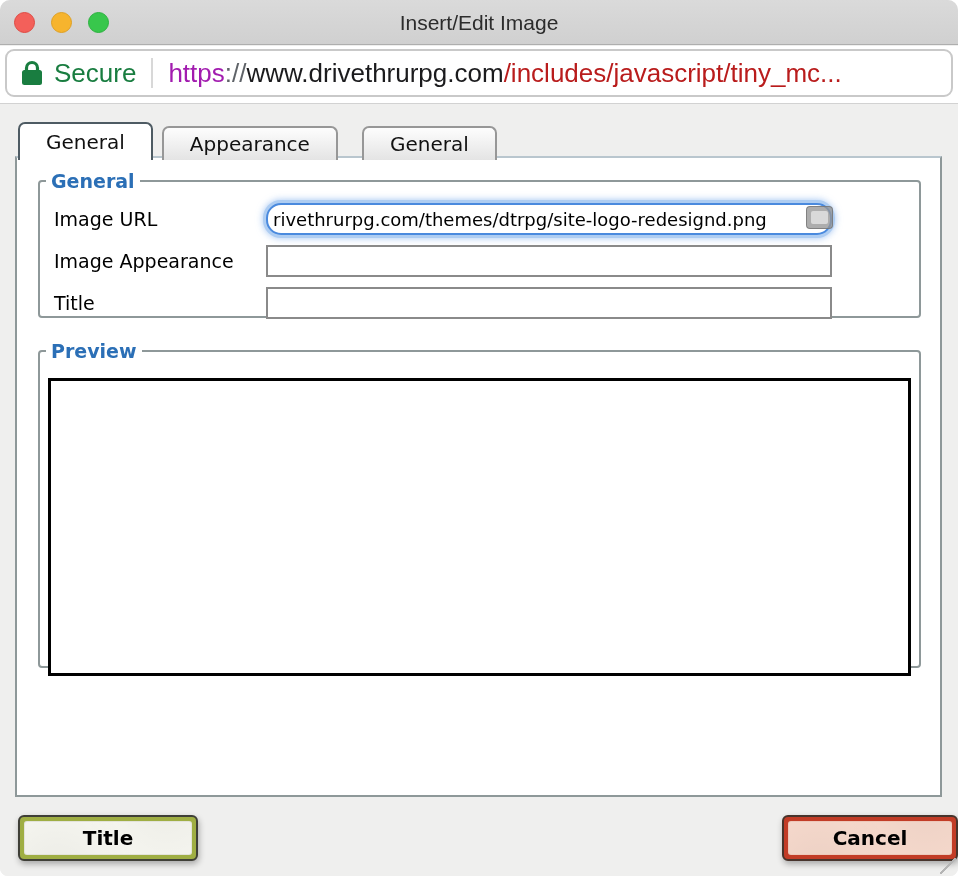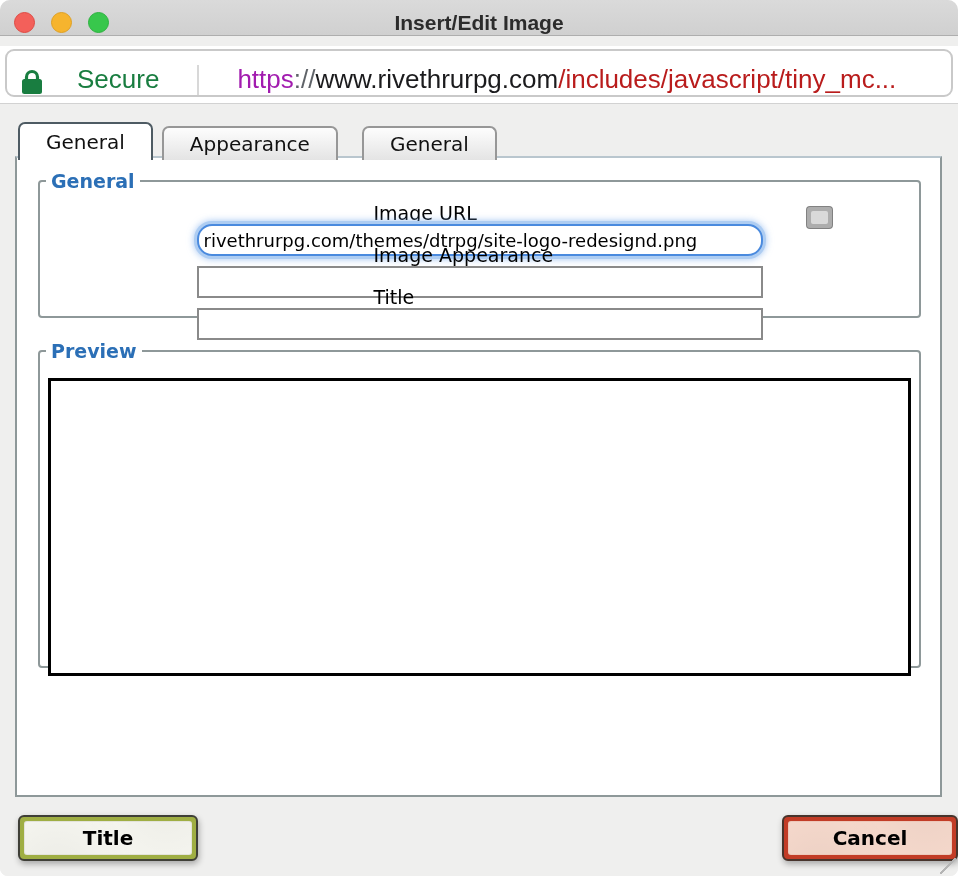--- a/index.html
+++ b/index.html
@@ -6,47 +6,46 @@
   html,body { width:958px; height:876px; }
   body { font-family:"DejaVu Sans", sans-serif; background:#ffffff; }
 
   .window {
     position:relative; width:958px; height:876px;
     background:#efefee; border-radius:10px 10px 8px 8px; overflow:hidden;
   }
 
   
   .titlebar {
-    position:absolute; top:0; left:0; right:0; height:36px;
+    position:absolute; top:0; left:0; right:0; height:45px;
     background:linear-gradient(#dadada,#d0d0d0);
     border-bottom:1px solid #aeaeae;
-    font-weight:bold;
   }
   .traffic-lights { position:absolute; left:14px; top:12px; display:flex; gap:16px; }
   .light { width:21px; height:21px; border-radius:50%; }
   .light.red    { background:#f3605a; border:1px solid #df4a43; }
   .light.yellow { background:#f6b42e; border:1px solid #dfa023; }
   .light.green  { background:#38c74c; border:1px solid #2cb23f; }
   .window-title {
     position:absolute; left:0; right:0; top:0; height:45px;
     display:flex; align-items:center; justify-content:center;
     font-family:"Liberation Sans", sans-serif; font-size:21px; color:#2c2c2c;
   }
 
   
   .urlstrip {
     position:absolute; top:46px; left:0; right:0; height:58px;
     background:#ffffff; border-bottom:1px solid #d2d2d2;
   }
   .urlbox {
     position:absolute; left:5px; right:5px; top:3px; bottom:6px;
     background:#fff; border:2px solid #c9c9c9; border-radius:9px;
-    display:flex; align-items:flex-end; padding:0 14px;
+    display:flex; align-items:center; padding:0 14px;
     font-family:"Liberation Sans", sans-serif; font-size:26px;
-    white-space:nowrap; overflow:hidden;gap:23px;
+    white-space:nowrap; overflow:hidden;
   }
   .lock { width:22px; height:26px; flex:none; }
   .secure-label { color:#197d40; margin-left:11px; }
   .url-sep { width:2px; height:30px; background:#d8d8d8; margin:0 15px; flex:none; }
   .u-scheme { color:#a21caf; }
   .u-slashes { color:#5f6368; }
   .u-domain { color:#1b1b1d; }
   .u-path { color:#b91c1c; }
 
   
@@ -78,21 +77,21 @@
     position:absolute; left:21px; right:19px;
     border:2px solid #8e9899; border-radius:4px;
   }
   legend {
     font-size:19px; font-weight:bold; color:#2b6fb6;
     padding:0 5px; margin-left:6px;
   }
   .fs-general { top:12px; height:148px; padding-top:10px; }
   .fs-preview { top:182px; height:328px; }
 
-  .field-row { display:flex; align-items:center; margin:0 14px 8px 14px; height:34px; position:relative;flex-direction:column; }
+  .field-row { display:flex; align-items:center; margin:0 14px 8px 14px; height:34px; position:relative; }
   .field-label { width:212px; flex:none; font-size:19px; color:#000; }
   .field-input {
     width:566px; height:32px; flex:none;
     border:2px solid #8a8a8a; border-radius:0;
     background:#fff; font-family:"DejaVu Sans", sans-serif;
     font-size:18px; color:#000; padding:0 5px; outline:none;
   }
   .field-input.focused {
     border:2px solid #4a8ade; border-radius:15px;
     box-shadow:0 0 0 3px #aecdf2, 0 0 7px 3px rgba(110,165,235,0.65);
@@ -163,21 +162,21 @@
 
   <div class="urlstrip">
     <div class="urlbox">
       <svg class="lock" viewBox="0 0 22 26">
         <rect x="1" y="10" width="20" height="15" rx="2.5" fill="#197d40"></rect>
         <path d="M5.5 12 V8 a5.5 5.5 0 0 1 11 0 V12" fill="none" stroke="#197d40" stroke-width="3.2"></path>
       </svg>
       <span class="secure-label">Secure</span>
       <span class="url-sep"></span>
       <span>
-        <span class="u-scheme">https</span><span class="u-slashes">://</span><span class="u-domain">www.rivethrurpg.com</span><span class="u-path">/includes/javascript/tiny_mc...</span>
+        <span class="u-scheme">https</span><span class="u-slashes">://</span><span class="u-domain">www.drivethrurpg.com</span><span class="u-path">/includes/javascript/tiny_mc...</span>
       </span>
     </div>
   </div>
 
   <div class="content">
 
     <div class="tabs">
       <div class="tab active">General</div>
       <div class="tab">Appearance</div>
       <div class="tab adv">General</div>

